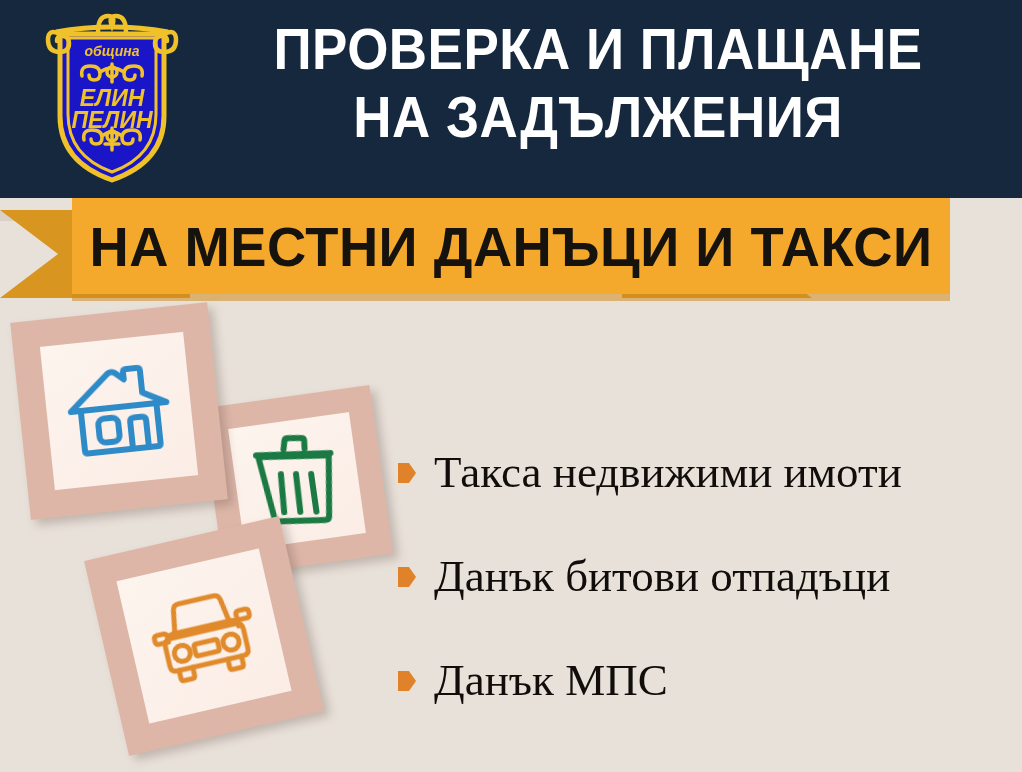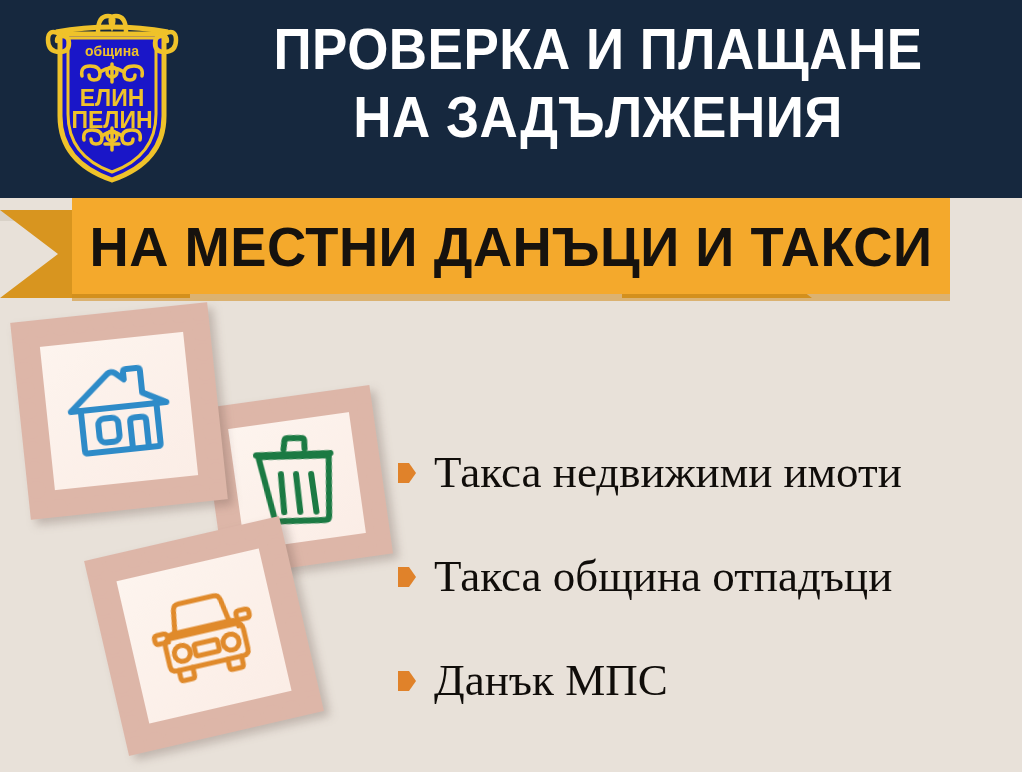--- a/index.html
+++ b/index.html
@@ -24,21 +24,21 @@
   #header {
     position: absolute;
     left: 0; top: 0;
     width: 1022px; height: 198px;
     background: #16283E;
     z-index: 5;
   }
   #emblem {
     position: absolute;
     left: 38px; top: 8px;
-    width: 148px; height: 180px;
+    width: 148px; height: 180px; font-style: italic;
   }
   #header-title {
     position: absolute;
     left: 190px; top: 16px;
     width: 816px;
     text-align: center;
     color: #FFFFFF;
     font-family: "Liberation Sans", sans-serif;
     font-weight: bold;
     font-size: 57px;
@@ -399,21 +399,21 @@
       <svg class="bullet" viewBox="0 0 18 24" aria-hidden="true">
         <path d="M0 2 L11 2 L18 12 L11 22 L0 22 Z" fill="#E0822A"></path>
       </svg>
       <span class="item-label">Такса недвижими имоти</span>
     </div>
 
     <div class="list-item">
       <svg class="bullet" viewBox="0 0 18 24" aria-hidden="true">
         <path d="M0 2 L11 2 L18 12 L11 22 L0 22 Z" fill="#E0822A"></path>
       </svg>
-      <span class="item-label">Такса община отпадъци</span>
+      <span class="item-label">Данък битови отпадъци</span>
     </div>
 
     <div class="list-item">
       <svg class="bullet" viewBox="0 0 18 24" aria-hidden="true">
         <path d="M0 2 L11 2 L18 12 L11 22 L0 22 Z" fill="#E0822A"></path>
       </svg>
       <span class="item-label">Данък МПС</span>
     </div>
 
   </div>

